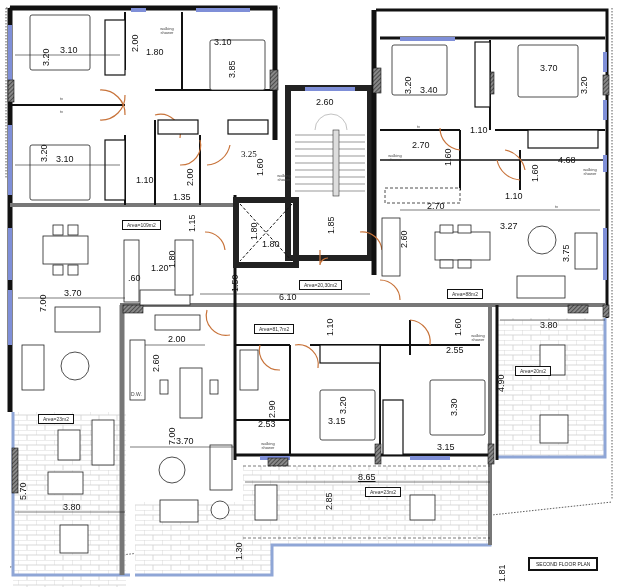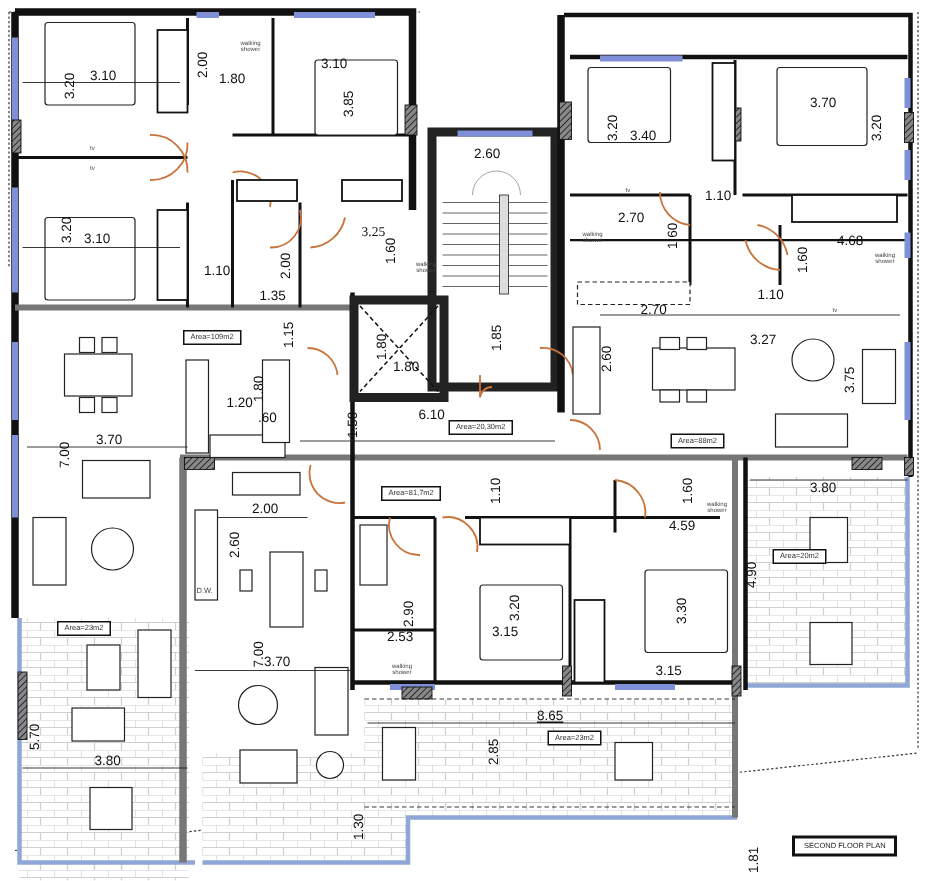--- a/index.html
+++ b/index.html
@@ -244,22 +244,22 @@
 <div class="dim" style="left:173px;top:176px;margin-top:17px;">1.35</div>
 <div class="dim v" style="left:186px;top:186px;">2.00</div>
 <div class="dim" style="left:241px;top:150px;font-family:Liberation Serif, serif;">3.25</div>
 <div class="dim v" style="left:256px;top:176px;">1.60</div>
 <div class="dim" style="left:316px;top:98px;">2.60</div>
 <div class="dim v" style="left:327px;top:234px;">1.85</div>
 <div class="dim v" style="left:250px;top:240px;">1.80</div>
 <div class="dim" style="left:262px;top:240px;">1.80</div>
 <div class="dim v" style="left:188px;top:232px;">1.15</div>
 <div class="dim v" style="left:231px;top:292px;">1.50</div>
-<div class="dim" style="left:279px;top:272px;">6.10</div>
-<div class="dim" style="left:128px;top:274px;margin-left:44px;">.60</div>
+<div class="dim" style="left:279px;top:293px;">6.10</div>
+<div class="dim" style="left:128px;top:274px;">.60</div>
 <div class="dim" style="left:151px;top:264px;">1.20</div>
 <div class="dim v" style="left:168px;top:268px;">1.80</div>
 <div class="dim" style="left:64px;top:289px;">3.70</div>
 <div class="dim v" style="left:39px;top:312px;">7.00</div>
 
 <div class="dim" style="left:420px;top:67px;margin-top:19px;">3.40</div>
 <div class="dim v" style="left:404px;top:94px;">3.20</div>
 <div class="dim" style="left:540px;top:64px;">3.70</div>
 <div class="dim v" style="left:580px;top:94px;">3.20</div>
 <div class="dim" style="left:470px;top:126px;">1.10</div>
@@ -269,21 +269,21 @@
 <div class="dim v" style="left:531px;top:182px;">1.60</div>
 <div class="dim" style="left:505px;top:192px;">1.10</div>
 <div class="dim" style="left:427px;top:202px;">2.70</div>
 <div class="dim v" style="left:400px;top:248px;">2.60</div>
 <div class="dim" style="left:500px;top:222px;">3.27</div>
 <div class="dim v" style="left:562px;top:262px;">3.75</div>
 <div class="dim" style="left:540px;top:321px;">3.80</div>
 <div class="dim v" style="left:497px;top:392px;">4.90</div>
 
 <div class="dim v" style="left:326px;top:336px;">1.10</div>
-<div class="dim" style="left:446px;top:346px;">4.59</div>
+<div class="dim" style="left:446px;top:346px;">2.55</div>
 <div class="dim v" style="left:454px;top:336px;">1.60</div>
 <div class="dim" style="left:168px;top:335px;">2.00</div>
 <div class="dim v" style="left:152px;top:372px;">2.60</div>
 <div class="dim" style="left:258px;top:420px;">2.53</div>
 <div class="dim v" style="left:268px;top:418px;">2.90</div>
 <div class="dim" style="left:328px;top:417px;">3.15</div>
 <div class="dim v" style="left:339px;top:414px;">3.20</div>
 <div class="dim" style="left:437px;top:443px;">3.15</div>
 <div class="dim v" style="left:450px;top:416px;">3.30</div>
 <div class="dim" style="left:176px;top:437px;">3.70</div>

